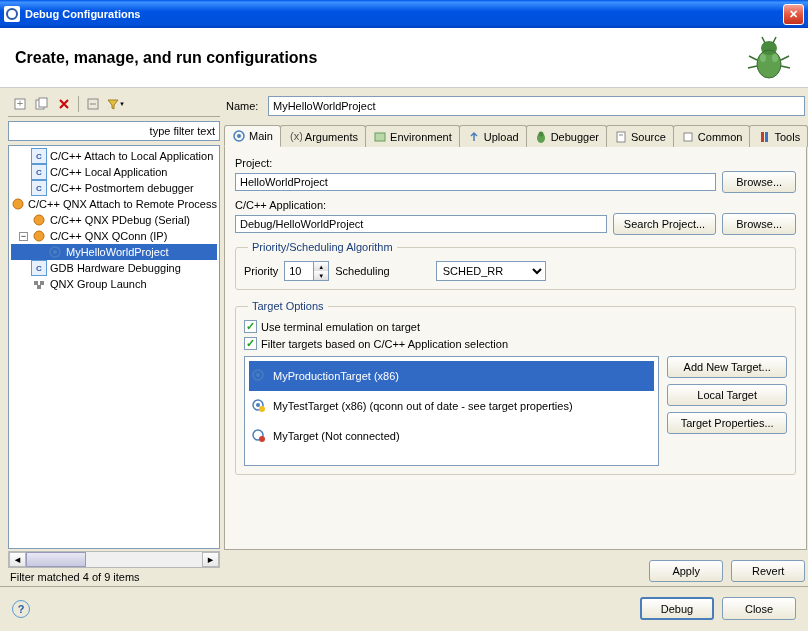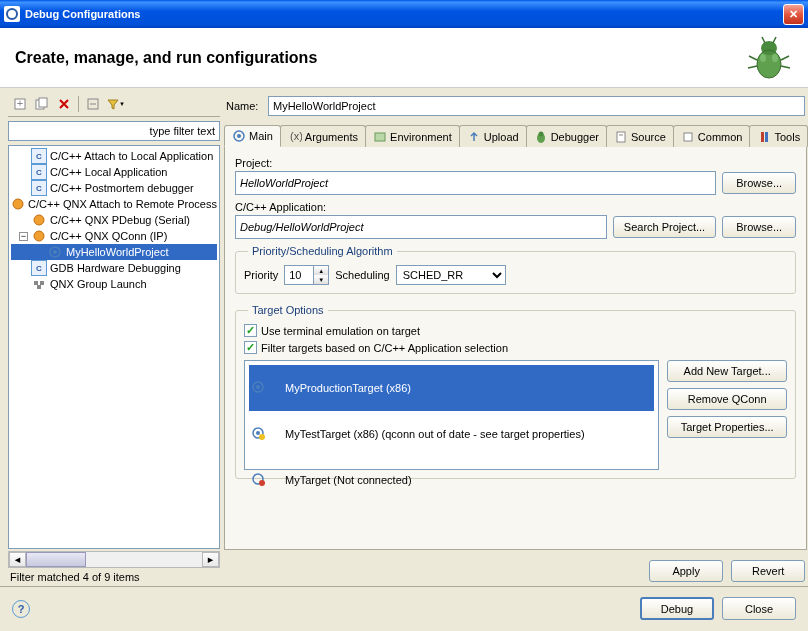--- a/index.html
+++ b/index.html
@@ -45,39 +45,39 @@
 
 .tabs-bar { display: flex; border-bottom: 1px solid #aca899; background: #ece9d8; gap: 0; }
 .tab { display: flex; align-items: center; gap: 3px; padding: 3px 7px; border: 1px solid #aca899; border-bottom: none; border-radius: 3px 3px 0 0; background: #ece9d8; cursor: pointer; position: relative; top: 1px; margin-right: -1px; }
 .tab.active { background: #f8f7f2; border-bottom: 1px solid #f8f7f2; z-index: 2; }
 .tab-icon { width: 14px; height: 14px; display: inline-flex; align-items: center; justify-content: center; }
 
 .tab-content { flex: 1; background: #f8f7f2; border: 1px solid #aca899; border-top: none; padding: 10px; overflow: auto; }
 .field-row { margin-bottom: 6px; }
 .field-row label { display: block; margin-bottom: 2px; }
 .input-row { display: flex; gap: 6px; align-items: center; }
-.text-input { flex: 1; height: 24px; border: 1px solid #7f9db9; padding: 2px 4px; background: white; font-style: italic; }
+.text-input { flex: 1; height: 18px; border: 1px solid #7f9db9; padding: 2px 4px; background: white; }
 .btn { height: 22px; padding: 0 10px; border: 1px solid #7f9db9; background: linear-gradient(#fff,#ece9d8); border-radius: 3px; cursor: pointer; min-width: 74px; }
 
 .fieldset { border: 1px solid #d0cdbd; border-radius: 3px; padding: 8px; margin-bottom: 10px; }
 .fieldset-legend { color: #1a3e7a; padding: 0 4px; margin-left: 4px; }
 
 .spinner-row { display: flex; align-items: center; gap: 6px; }
 .spinner { display: flex; border: 1px solid #7f9db9; height: 20px; background: #7f1d1d; }
 .spinner input { width: 28px; border: none; padding: 2px 4px; text-align: left; }
 .spinner-btns { width: 15px; display: flex; flex-direction: column; border-left: 1px solid #7f9db9; }
 .spinner-btn { flex: 1; background: linear-gradient(#fff,#e0e0e0); display: flex; align-items: center; justify-content: center; font-size: 6px; cursor: pointer; }
-.select { height: 20px; border: 1px solid #7f9db9; background: white; padding: 1px 2px; }
+.select { height: 20px; border: 1px solid #7f9db9; background: white; padding: 1px 2px; margin-left: 40px; }
 
 .checkbox-row { display: flex; align-items: center; gap: 4px; margin-bottom: 4px; }
 .checkbox { width: 13px; height: 13px; border: 1px solid #7f9db9; background: white; display: inline-flex; align-items: center; justify-content: center; color: #21a121; font-size: 11px; font-weight: bold; }
 
 .targets-row { display: flex; gap: 8px; }
 .targets-list { flex: 1; border: 1px solid #7f9db9; background: white; height: 110px; padding: 4px; }
-.target-item { display: flex; align-items: center; gap: 20px; padding: 15px 2px; cursor: pointer; }
+.target-item { display: flex; align-items: center; gap: 8px; padding: 7px 2px; cursor: pointer; }
 .target-item.selected { background: #316ac5; color: white; }
 .target-btns { display: flex; flex-direction: column; gap: 6px; }
 
 .bottom-btns { display: flex; justify-content: flex-end; gap: 8px; padding: 10px 2px 4px 2px; }
 
 .footer { display: flex; justify-content: space-between; align-items: center; padding: 8px 12px; border-top: 1px solid #aca899; background: #ece9d8; height: 44px; }
 .help-icon { width: 18px; height: 18px; border: 1px solid #5b9bd5; border-radius: 50%; display: flex; align-items: center; justify-content: center; color: #2a5caa; font-weight: bold; cursor: pointer; }
 .footer-btns { display: flex; gap: 8px; }
 .footer-btn { height: 23px; min-width: 74px; padding: 0 14px; border: 1px solid #7f9db9; background: linear-gradient(#fff,#ece9d8); border-radius: 3px; cursor: pointer; }
 .footer-btn.default { border: 2px solid #4a7ebb; }
@@ -385,21 +385,21 @@
               <div class="target-item">
                 <span><svg width="14" height="14">
                     <circle cx="7" cy="7" r="5" fill="none" stroke="#4a7ebb" stroke-width="1.5"></circle>
                     <circle cx="11" cy="11" r="3" fill="#d04030"></circle>
                   </svg></span>
                 <span>MyTarget (Not connected)</span>
               </div>
             </div>
           <div class="target-btns">
             <button class="btn" style="min-width:120px">Add New Target...</button>
-            <button class="btn" style="min-width:120px">Remove QConn</button>
+            <button class="btn" style="min-width:120px">Local Target</button>
             <button class="btn" style="min-width:120px">Target Properties...</button>
           </div>
         </div>
       </fieldset>
     </div>
 
     <div class="bottom-btns">
       <button class="btn">Apply</button>
       <button class="btn">Revert</button>
     </div>

